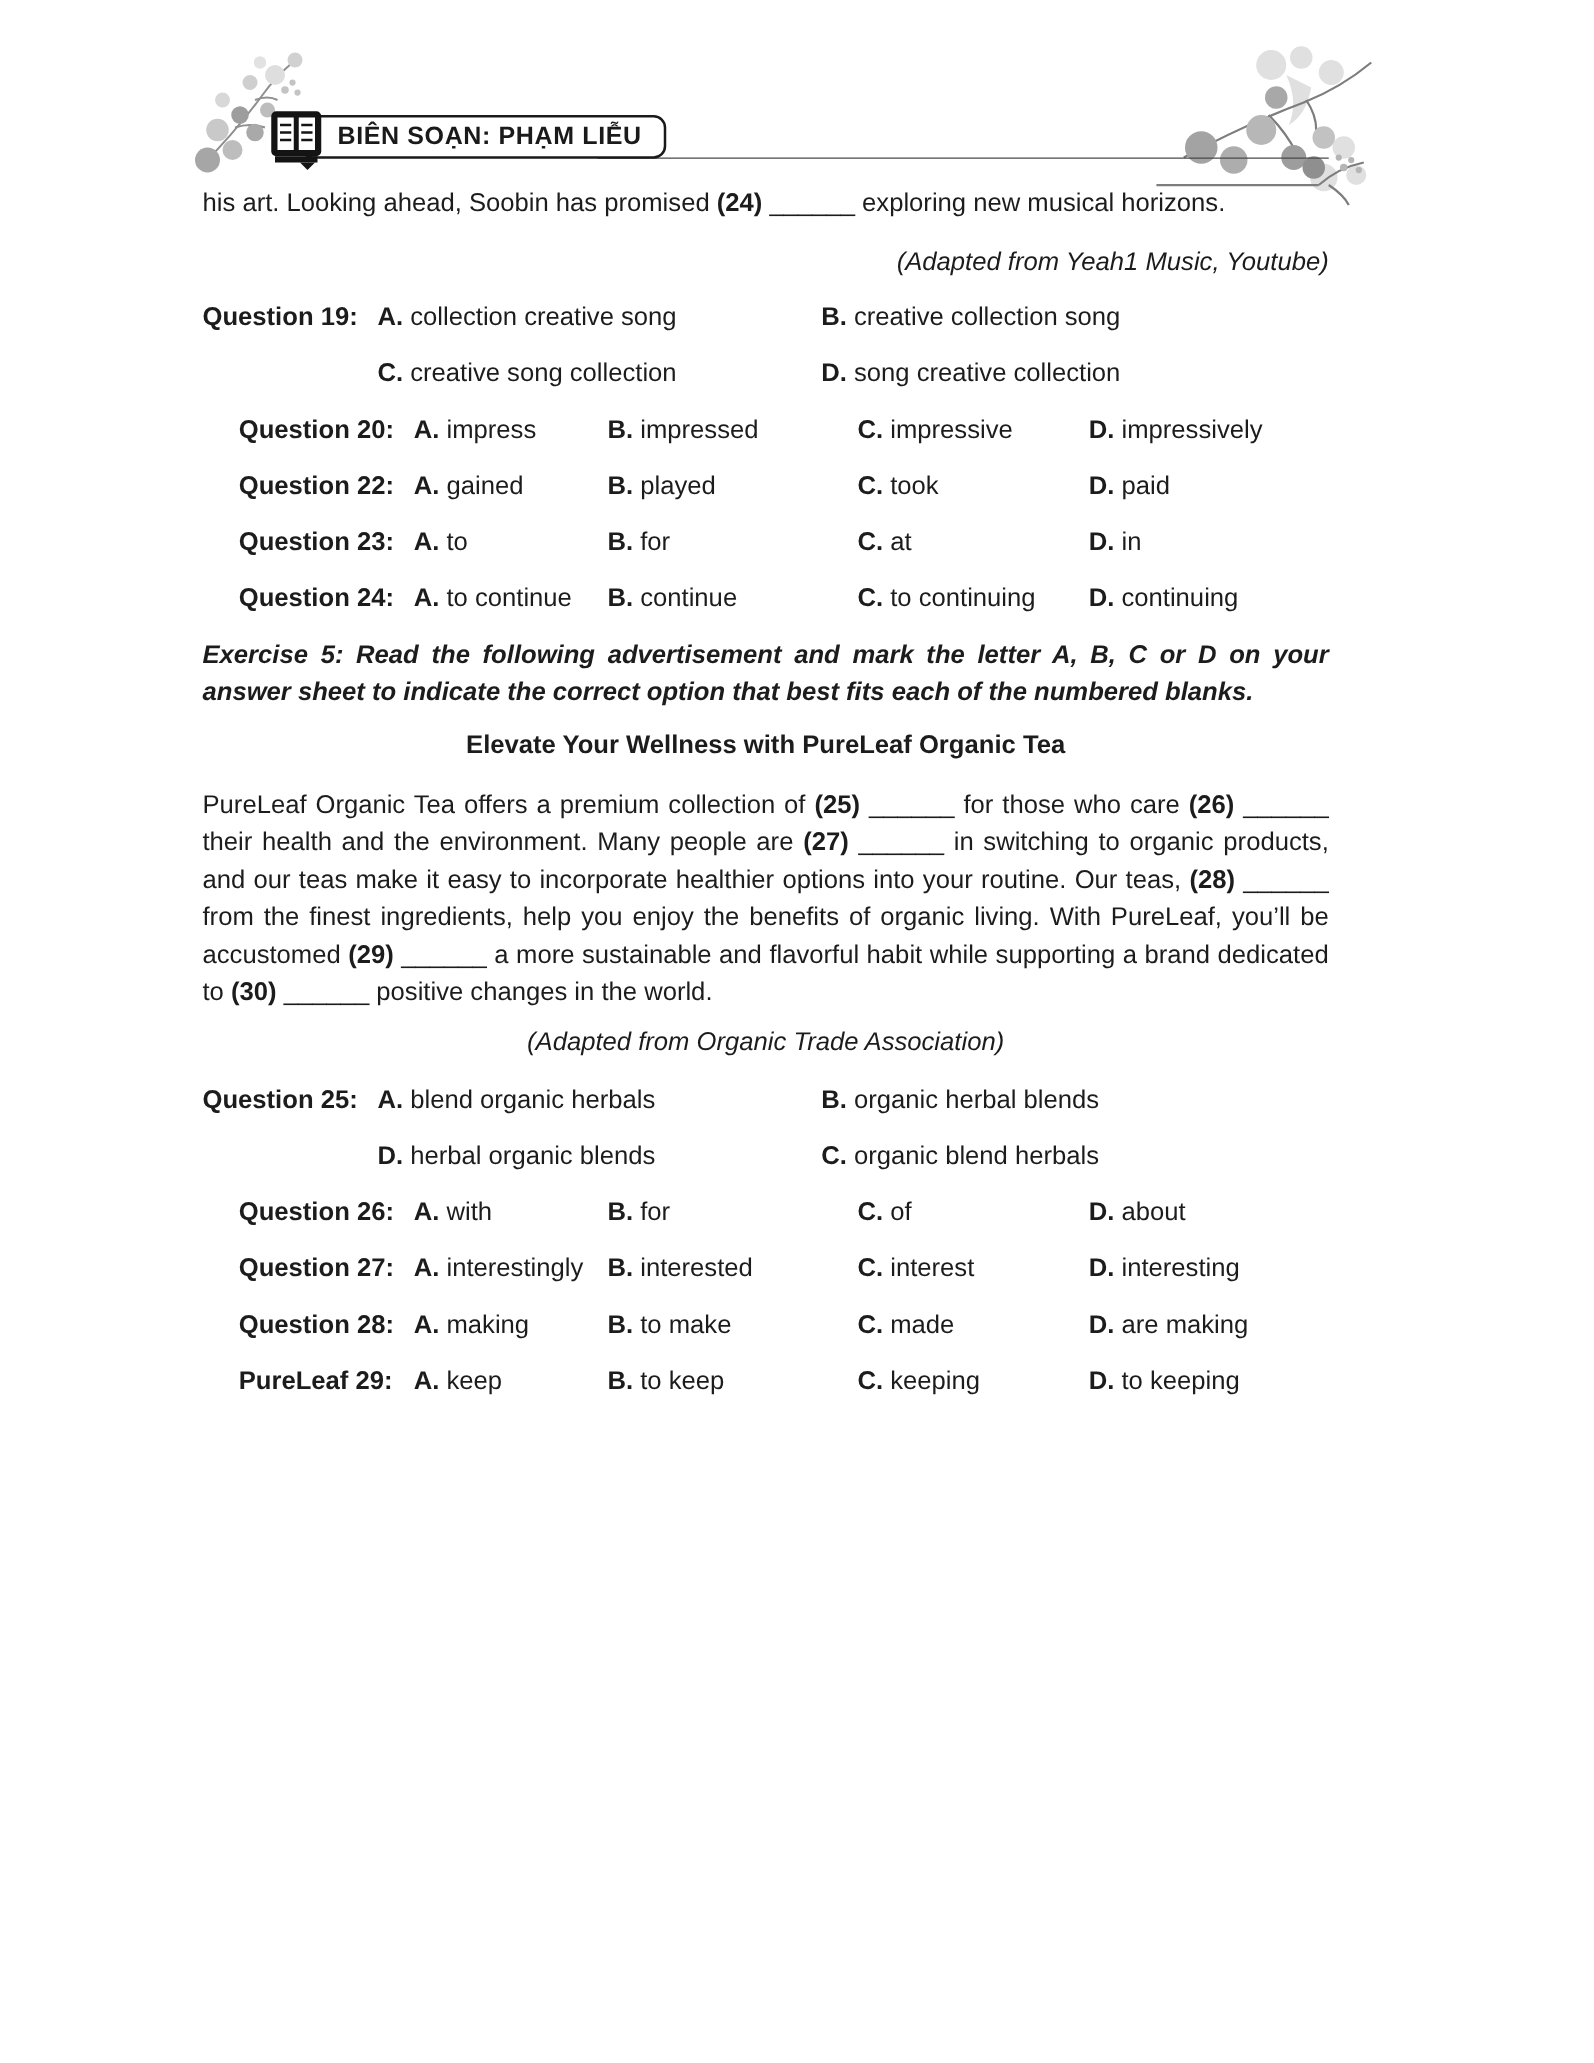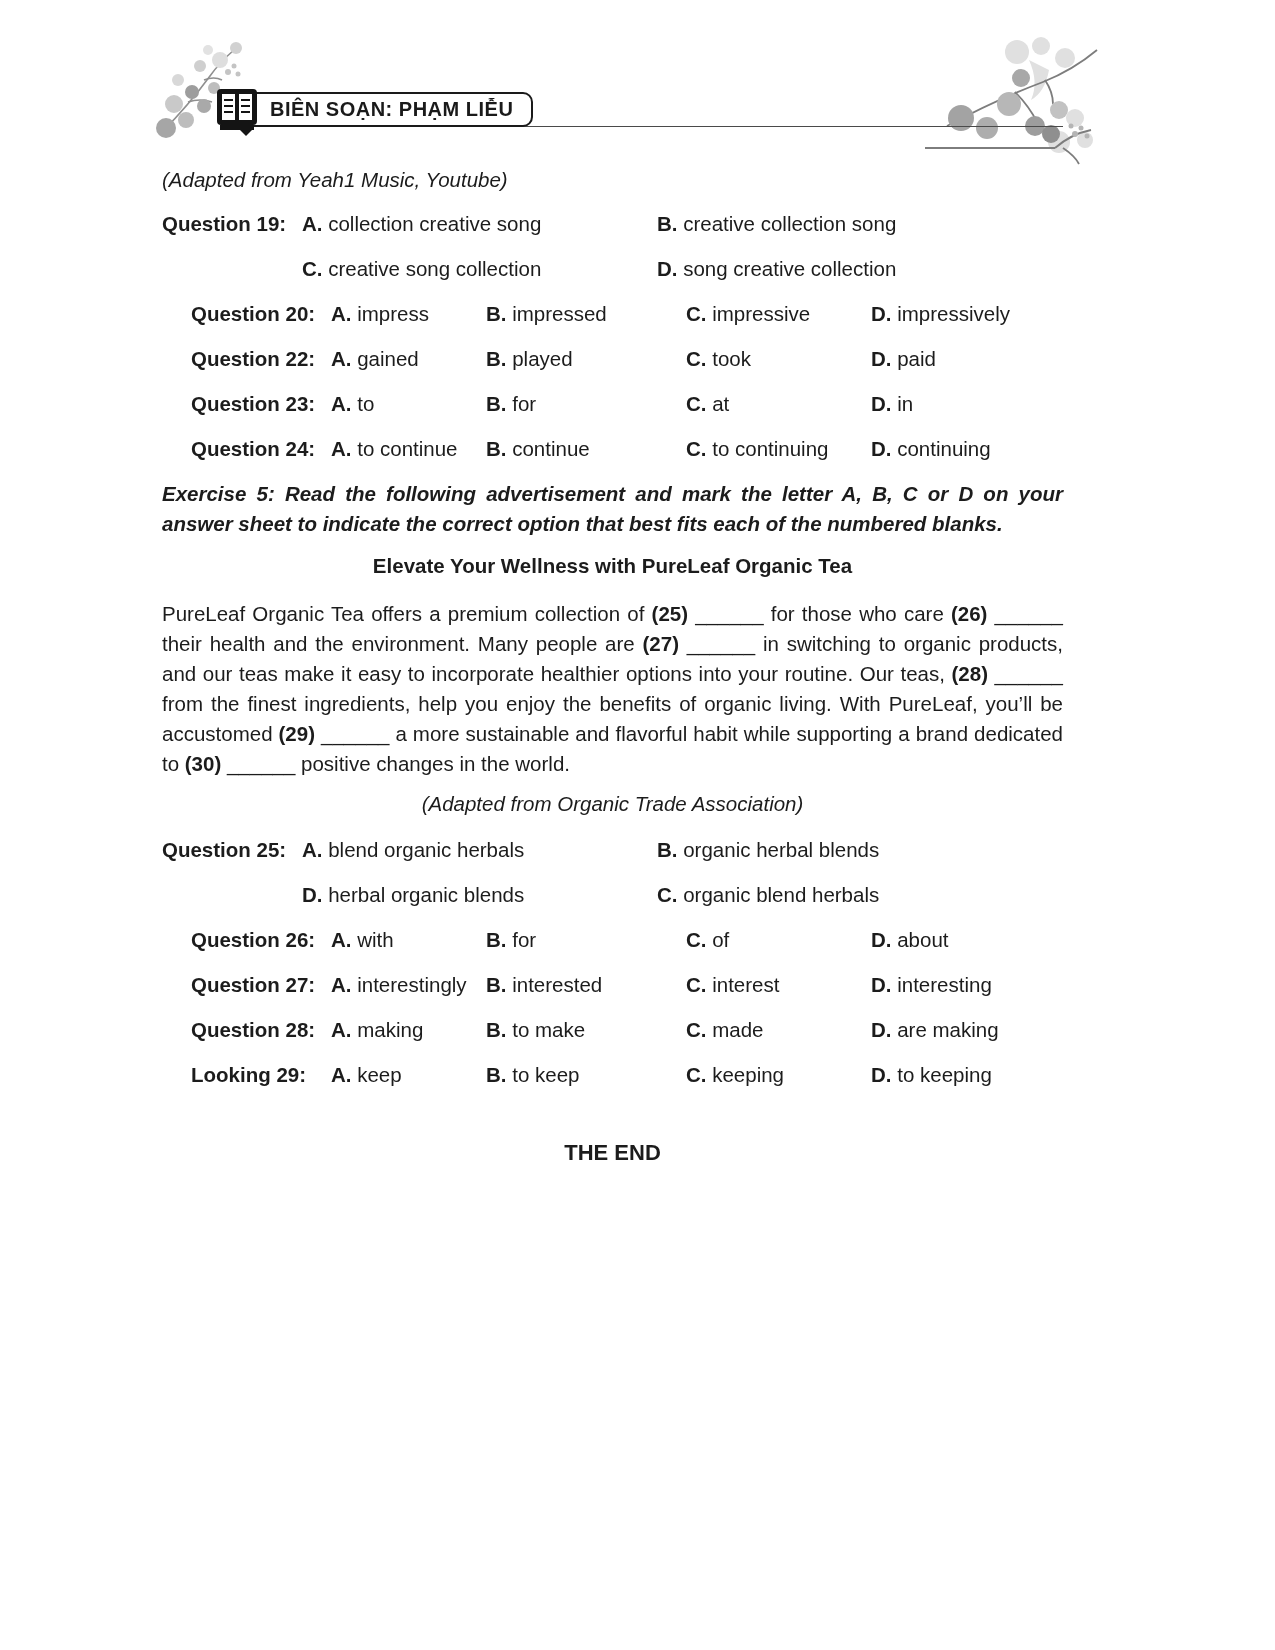--- a/index.html
+++ b/index.html
@@ -23,21 +23,21 @@
     padding:4px 18px 4px 28px;
     font-weight:bold; font-size:20px; letter-spacing:0.5px;
     background:#fff; color:#1a1a1a; white-space:nowrap;
   }
   .book-icon { position:absolute; left:214px; top:86px; width:48px; height:50px; z-index:2; }
 
   
   .content { position:absolute; left:162px; top:148px; width:901px; font-size:20.5px; line-height:30px; }
   .b { font-weight:bold; }
   .justify { text-align:justify; }
-  .right { text-align:left; }
+  .right { text-align:right; }
 
   .source-line { margin-top:17px; margin-bottom:14px; font-style:italic; }
 
   .qblock { }
   .qrow  { display:grid; grid-template-columns:140px 155px 200px 185px 1fr; margin-bottom:15px;margin-left:29px; }
   .qrow2 { display:grid; grid-template-columns:140px 355px 1fr; margin-bottom:15px; }
   .qrow .cell, .qrow2 .cell { white-space:nowrap; }
 
   .exercise-instr { margin-top:13px; font-weight:bold; font-style:italic; text-align:justify; }
   .ad-title { margin-top:12px; font-weight:bold; text-align:center; }
@@ -130,20 +130,21 @@
     </g>
     <path d="M6 39 h34 v5 h-34 z" fill="#141414"></path>
     <path d="M26 44 l6 6 l6 -6 z" fill="#141414"></path>
   </svg>
   <div class="badge">
     <span>BIÊN SOẠN: PHẠM LIỄU</span>
   </div>
 
   <div class="content">
 
+    <p class="justify"><span>his art. Looking ahead, Soobin has promised </span><span class="b">(24)</span><span> ______ exploring new musical horizons.</span></p>
 
     <p class="source-line right">(Adapted from Yeah1 Music, Youtube)</p>
 
     <div class="qblock" id="qblock1">
         <div class="qrow2">
           <div class="cell b">Question 19:</div>
           <div class="cell"><span class="b">A.</span><span> collection creative song</span></div>
           <div class="cell"><span class="b">B.</span><span> creative collection song</span></div>
         </div>
         <div class="qrow2">
@@ -215,21 +216,21 @@
           <div class="cell"><span class="b">D.</span><span> interesting</span></div>
         </div>
         <div class="qrow">
           <div class="cell b">Question 28:</div>
           <div class="cell"><span class="b">A.</span><span> making</span></div>
           <div class="cell"><span class="b">B.</span><span> to make</span></div>
           <div class="cell"><span class="b">C.</span><span> made</span></div>
           <div class="cell"><span class="b">D.</span><span> are making</span></div>
         </div>
         <div class="qrow">
-          <div class="cell b">Looking 29:</div>
+          <div class="cell b">PureLeaf 29:</div>
           <div class="cell"><span class="b">A.</span><span> keep</span></div>
           <div class="cell"><span class="b">B.</span><span> to keep</span></div>
           <div class="cell"><span class="b">C.</span><span> keeping</span></div>
           <div class="cell"><span class="b">D.</span><span> to keeping</span></div>
         </div>
       </div>
 
     <p class="the-end">THE END</p>
 
   </div>

